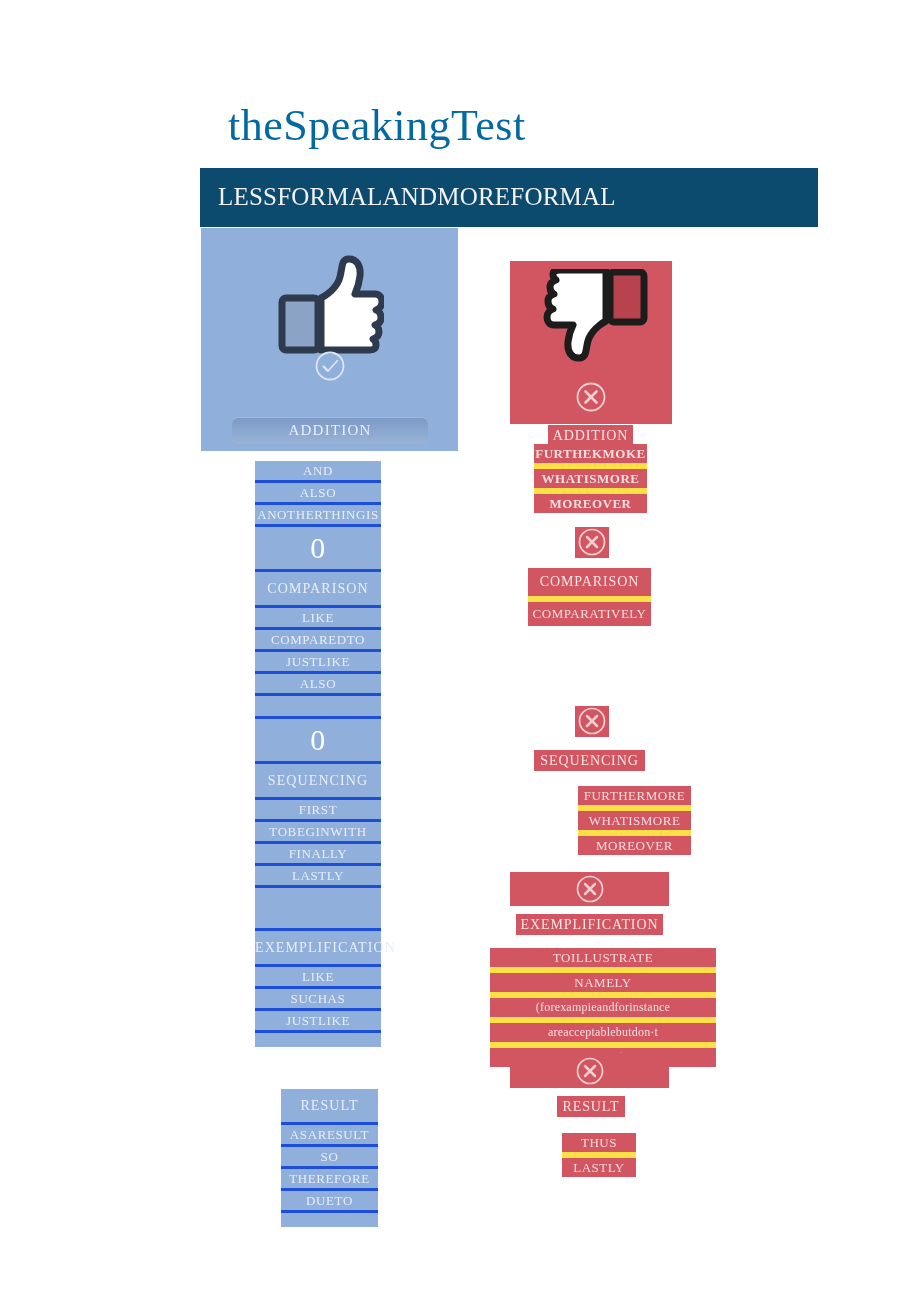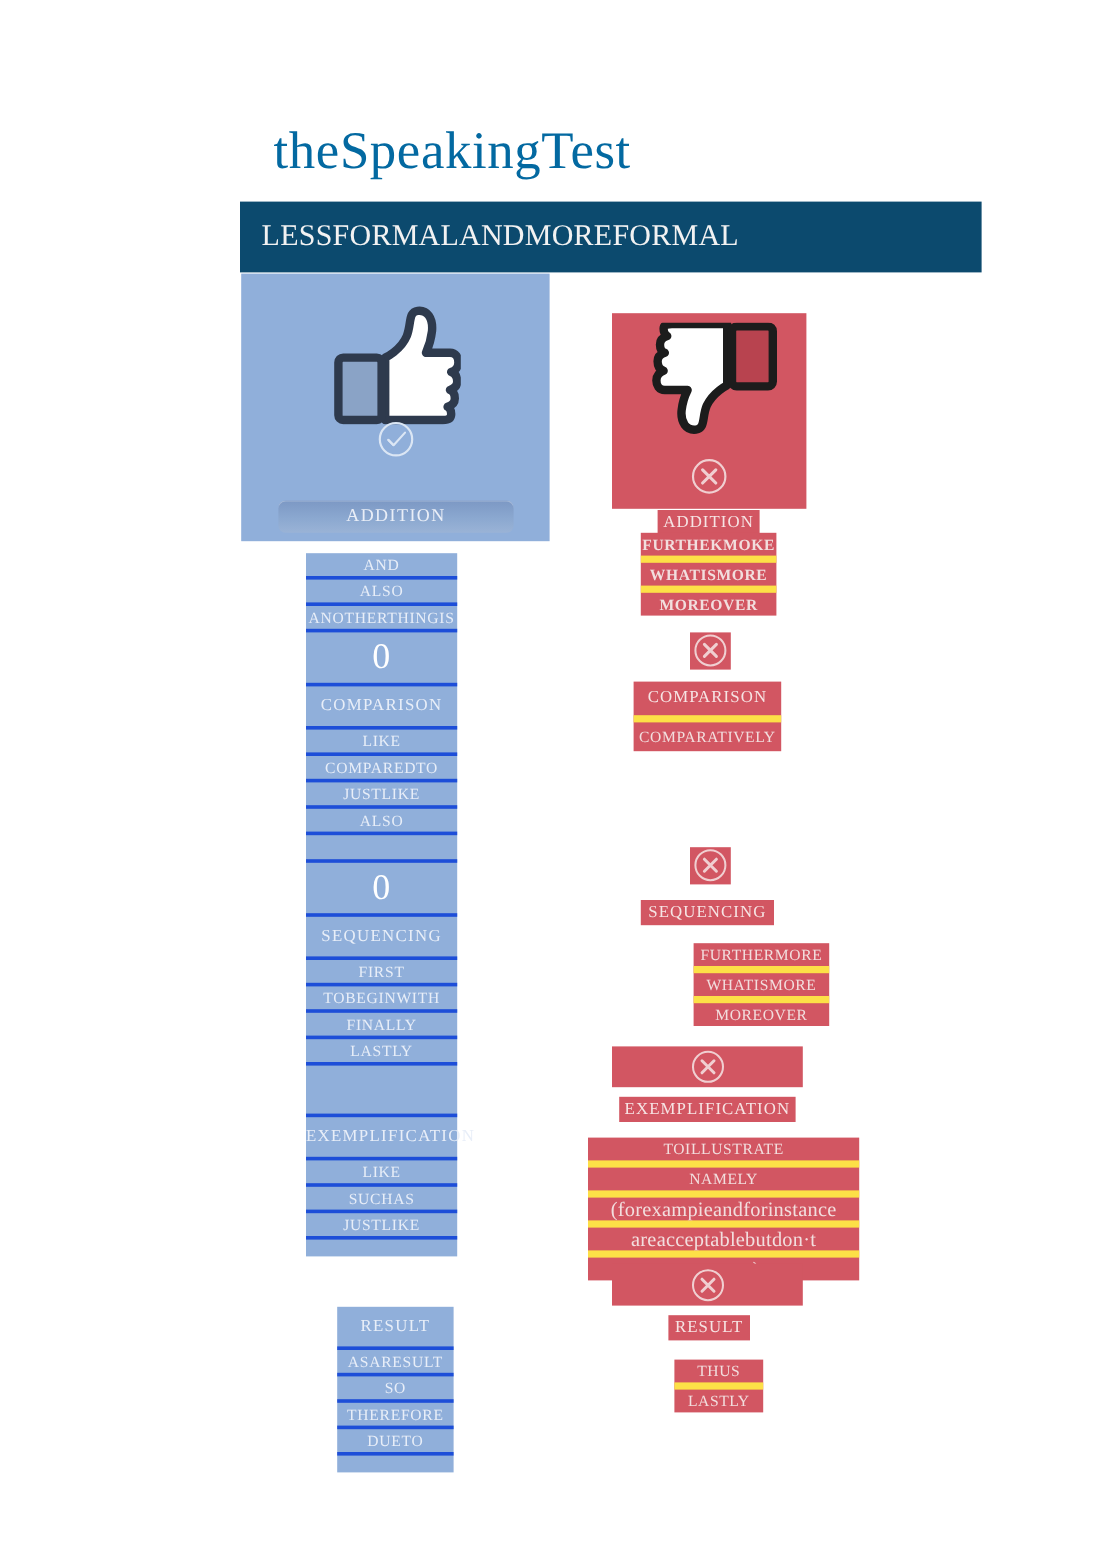--- a/index.html
+++ b/index.html
@@ -155,21 +155,21 @@
     letter-spacing: 0.5px;
     white-space: nowrap;
   }
   .red-row:first-child { border-top: none; }
   .red-row.head {
     font-size: 14px;
     line-height: 21px;
     letter-spacing: 0.9px;
     color: #f6e4e4;
   }
-  .red-row.small { font-size: 17px; letter-spacing: 0.2px; }
+  .red-row.small { font-size: 12px; letter-spacing: 0.2px; }
   .red-badge-block {
     position: absolute;
     background: #d25662;
   }
 </style>
 </head>
 <body>
 
 <div class="abs" id="doc-title">theSpeakingTest</div>
 

